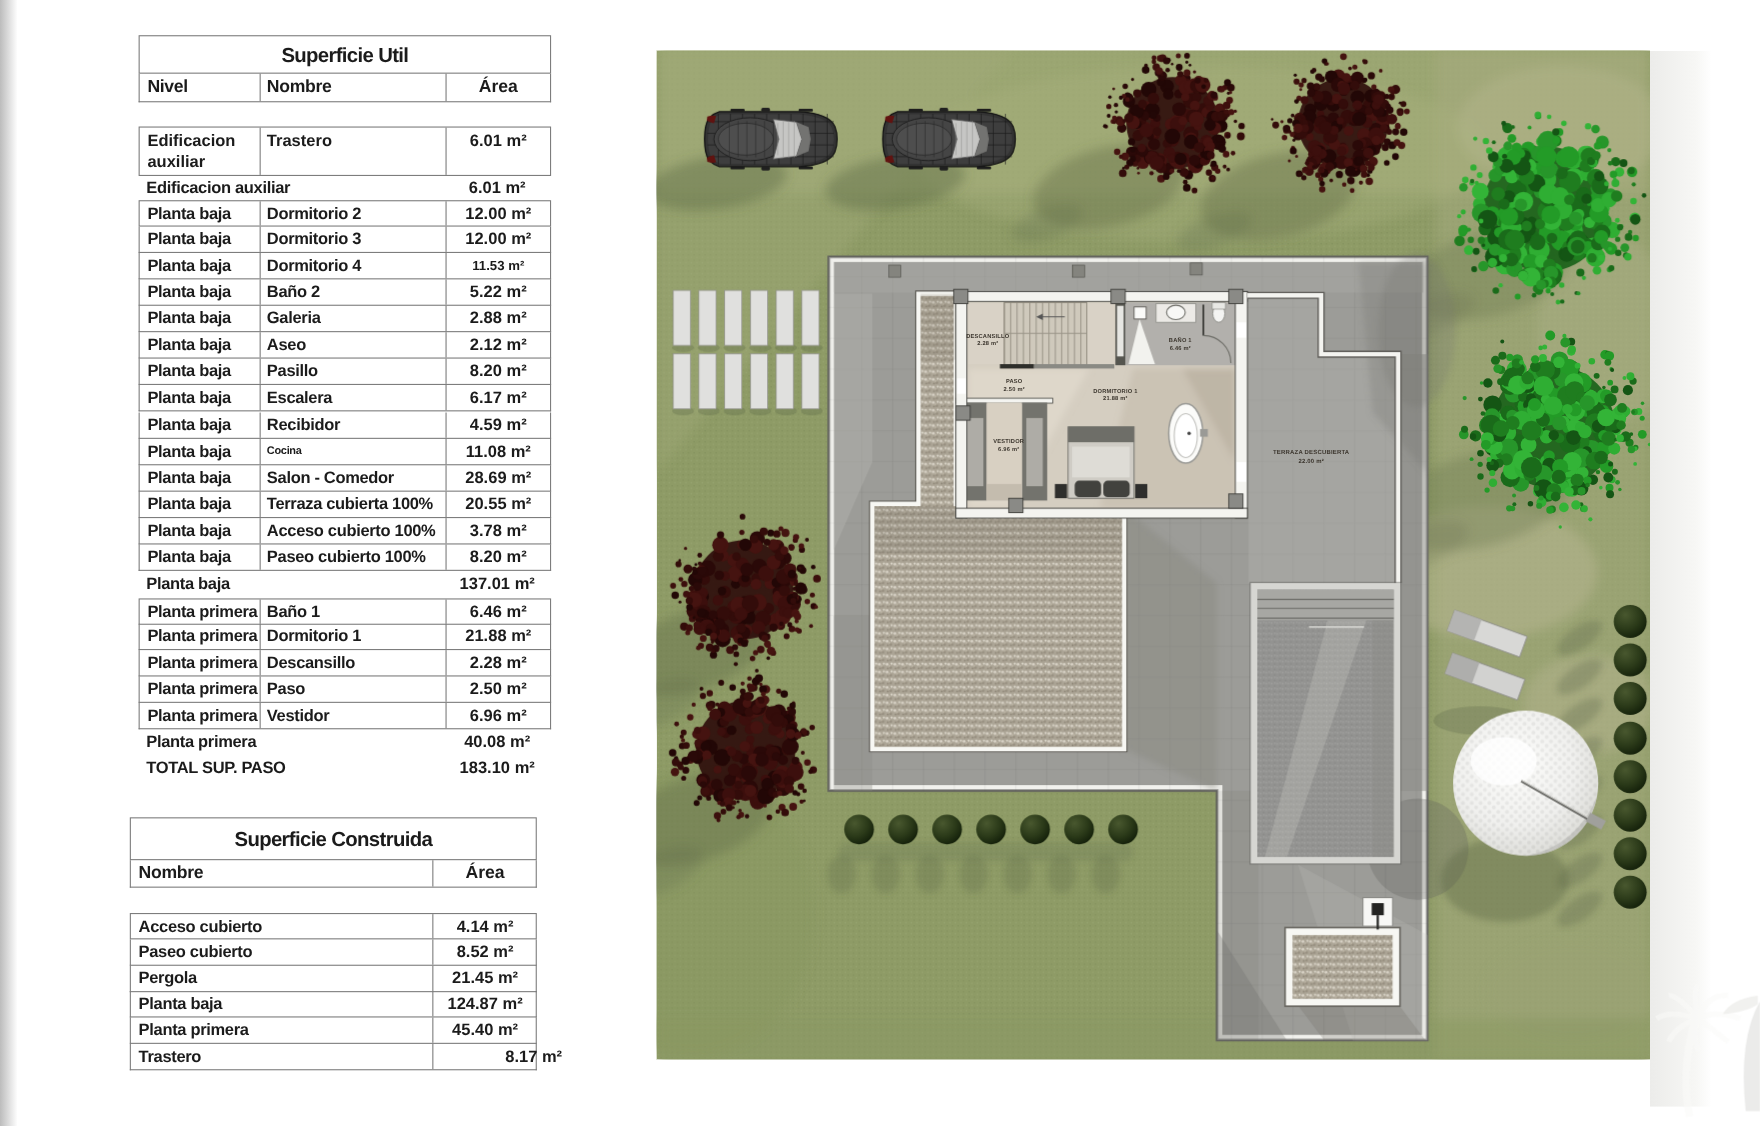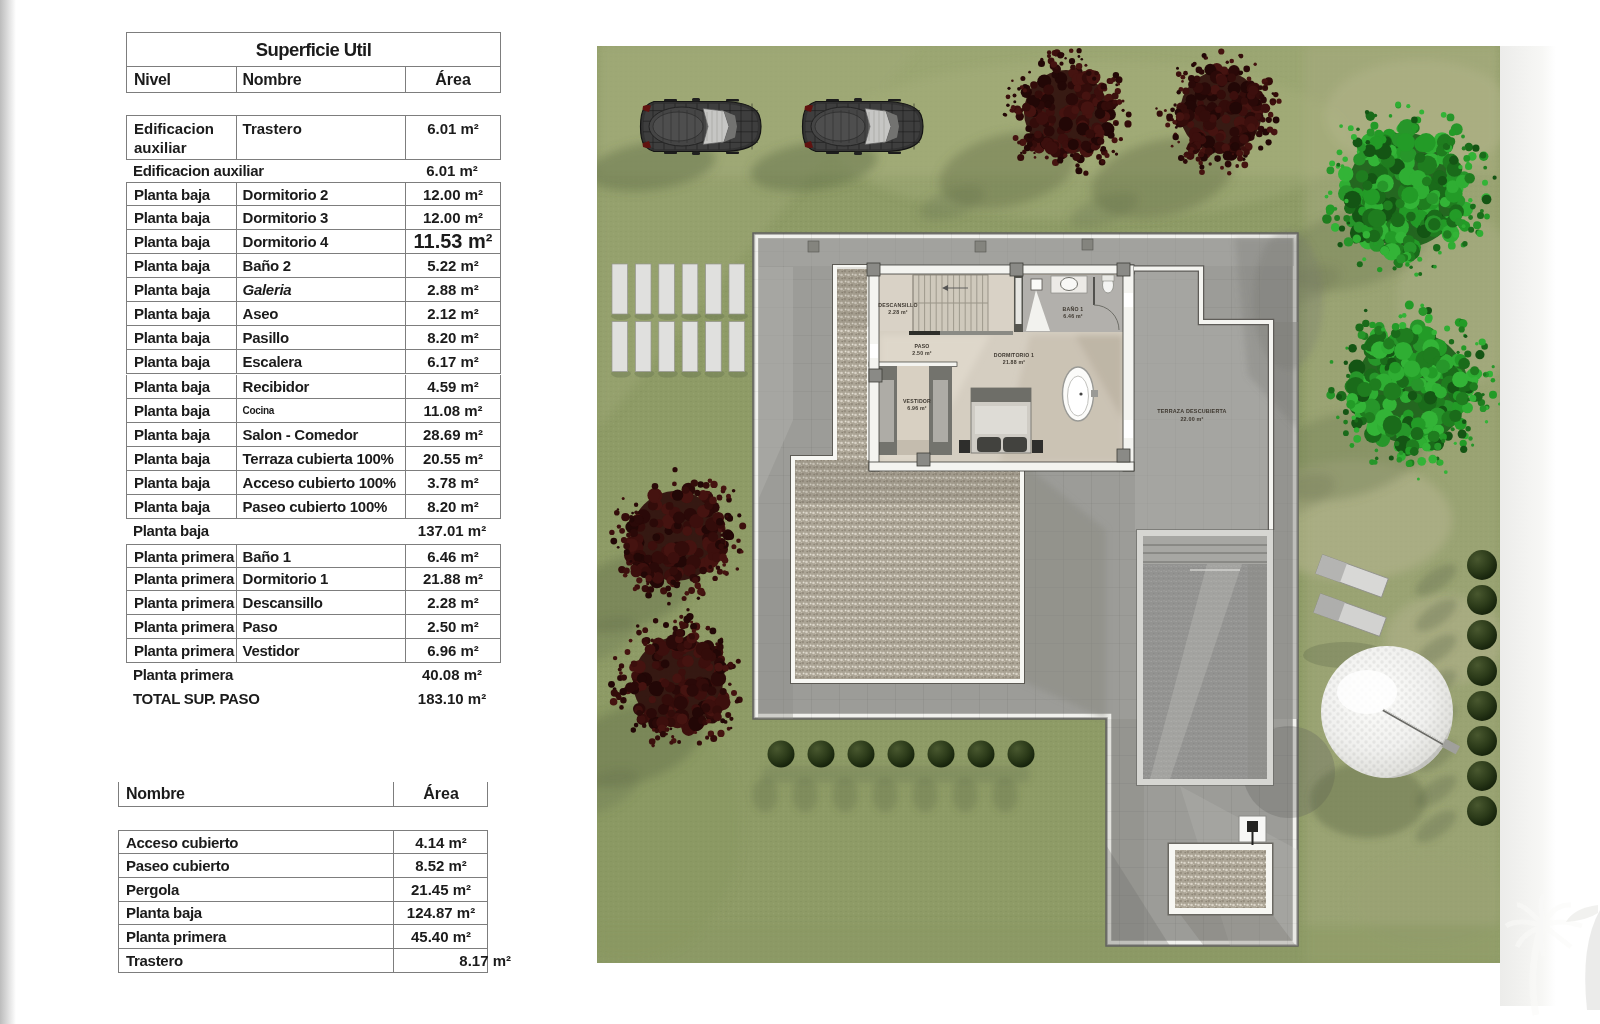--- a/index.html
+++ b/index.html
@@ -1979,34 +1979,34 @@
       <div style="position:absolute;left:277.6px;top:0;width:1px;height:100%;background:#7d7d7d;"></div>
       <div style="position:absolute;left:7px;top:0;height:23px;line-height:23px;font-size:15px;letter-spacing:-0.3px;white-space:nowrap;">Planta baja</div>
       <div style="position:absolute;left:115.6px;top:0;height:23px;line-height:23px;font-size:15px;letter-spacing:-0.3px;white-space:nowrap;">Dormitorio 3</div>
       <div style="position:absolute;left:256px;top:0;width:140px;height:23px;line-height:23px;font-size:15px;text-align:center;white-space:nowrap;">12.00 m²</div>
     </div>
 <div style="position:absolute;left:126px;top:230px;width:375px;height:24px;border-left:1px solid #7d7d7d;border-right:1px solid #7d7d7d;border-bottom:1px solid #7d7d7d;box-sizing:border-box;">
       <div style="position:absolute;left:108.6px;top:0;width:1px;height:100%;background:#7d7d7d;"></div>
       <div style="position:absolute;left:277.6px;top:0;width:1px;height:100%;background:#7d7d7d;"></div>
       <div style="position:absolute;left:7px;top:0;height:23px;line-height:23px;font-size:15px;letter-spacing:-0.3px;white-space:nowrap;">Planta baja</div>
       <div style="position:absolute;left:115.6px;top:0;height:23px;line-height:23px;font-size:15px;letter-spacing:-0.3px;white-space:nowrap;">Dormitorio 4</div>
-      <div style="position:absolute;left:256px;top:0;width:140px;height:23px;line-height:23px;font-size:20px;text-align:center;white-space:nowrap;">11.53 m²</div>
+      <div style="position:absolute;left:256px;top:0;width:140px;height:23px;line-height:23px;font-size:12px;text-align:center;white-space:nowrap;">11.53 m²</div>
     </div>
 <div style="position:absolute;left:126px;top:254px;width:375px;height:24px;border-left:1px solid #7d7d7d;border-right:1px solid #7d7d7d;border-bottom:1px solid #7d7d7d;box-sizing:border-box;">
       <div style="position:absolute;left:108.6px;top:0;width:1px;height:100%;background:#7d7d7d;"></div>
       <div style="position:absolute;left:277.6px;top:0;width:1px;height:100%;background:#7d7d7d;"></div>
       <div style="position:absolute;left:7px;top:0;height:23px;line-height:23px;font-size:15px;letter-spacing:-0.3px;white-space:nowrap;">Planta baja</div>
       <div style="position:absolute;left:115.6px;top:0;height:23px;line-height:23px;font-size:15px;letter-spacing:-0.3px;white-space:nowrap;">Baño 2</div>
       <div style="position:absolute;left:256px;top:0;width:140px;height:23px;line-height:23px;font-size:15px;text-align:center;white-space:nowrap;">5.22 m²</div>
     </div>
 <div style="position:absolute;left:126px;top:278px;width:375px;height:24px;border-left:1px solid #7d7d7d;border-right:1px solid #7d7d7d;border-bottom:1px solid #7d7d7d;box-sizing:border-box;">
       <div style="position:absolute;left:108.6px;top:0;width:1px;height:100%;background:#7d7d7d;"></div>
       <div style="position:absolute;left:277.6px;top:0;width:1px;height:100%;background:#7d7d7d;"></div>
       <div style="position:absolute;left:7px;top:0;height:23px;line-height:23px;font-size:15px;letter-spacing:-0.3px;white-space:nowrap;">Planta baja</div>
-      <div style="position:absolute;left:115.6px;top:0;height:23px;line-height:23px;font-size:15px;letter-spacing:-0.3px;white-space:nowrap;font-style:italic;">Galeria</div>
+      <div style="position:absolute;left:115.6px;top:0;height:23px;line-height:23px;font-size:15px;letter-spacing:-0.3px;white-space:nowrap;">Galeria</div>
       <div style="position:absolute;left:256px;top:0;width:140px;height:23px;line-height:23px;font-size:15px;text-align:center;white-space:nowrap;">2.88 m²</div>
     </div>
 <div style="position:absolute;left:126px;top:302px;width:375px;height:24px;border-left:1px solid #7d7d7d;border-right:1px solid #7d7d7d;border-bottom:1px solid #7d7d7d;box-sizing:border-box;">
       <div style="position:absolute;left:108.6px;top:0;width:1px;height:100%;background:#7d7d7d;"></div>
       <div style="position:absolute;left:277.6px;top:0;width:1px;height:100%;background:#7d7d7d;"></div>
       <div style="position:absolute;left:7px;top:0;height:23px;line-height:23px;font-size:15px;letter-spacing:-0.3px;white-space:nowrap;">Planta baja</div>
       <div style="position:absolute;left:115.6px;top:0;height:23px;line-height:23px;font-size:15px;letter-spacing:-0.3px;white-space:nowrap;">Aseo</div>
       <div style="position:absolute;left:256px;top:0;width:140px;height:23px;line-height:23px;font-size:15px;text-align:center;white-space:nowrap;">2.12 m²</div>
     </div>
 <div style="position:absolute;left:126px;top:326px;width:375px;height:24px;border-left:1px solid #7d7d7d;border-right:1px solid #7d7d7d;border-bottom:1px solid #7d7d7d;box-sizing:border-box;">
@@ -2105,20 +2105,21 @@
       <div style="position:absolute;left:256px;top:0;width:140px;height:23px;line-height:23px;font-size:15px;text-align:center;white-space:nowrap;">6.96 m²</div>
     </div>
 <div style="position:absolute;left:126px;top:663px;width:375px;height:24px;box-sizing:border-box;">
       <div style="position:absolute;left:7px;top:0;height:23px;line-height:23px;font-size:15px;letter-spacing:-0.3px;white-space:nowrap;">Planta primera</div>
       <div style="position:absolute;left:256px;top:0;width:140px;height:23px;line-height:23px;font-size:15px;text-align:center;white-space:nowrap;">40.08 m²</div>
     </div>
 <div style="position:absolute;left:126px;top:687px;width:375px;height:24px;box-sizing:border-box;">
       <div style="position:absolute;left:7px;top:0;height:23px;line-height:23px;font-size:15px;letter-spacing:-0.3px;white-space:nowrap;">TOTAL SUP. PASO</div>
       <div style="position:absolute;left:256px;top:0;width:140px;height:23px;line-height:23px;font-size:15px;text-align:center;white-space:nowrap;">183.10 m²</div>
     </div>
+<div style="position:absolute;left:118px;top:743px;width:370px;height:39px;border:1px solid #7d7d7d;box-sizing:border-box;text-align:center;line-height:37px;font-size:18.5px;letter-spacing:-0.6px;">Superficie Construida</div>
 <div style="position:absolute;left:118px;top:782px;width:370px;height:25px;border-left:1px solid #7d7d7d;border-right:1px solid #7d7d7d;border-bottom:1px solid #7d7d7d;box-sizing:border-box;">
       <div style="position:absolute;left:273.5px;top:0;width:1px;height:100%;background:#7d7d7d;"></div>
       <div style="position:absolute;left:7px;top:0;height:24px;line-height:24px;font-size:16px;letter-spacing:-0.3px;white-space:nowrap;">Nombre</div>
       <div style="position:absolute;left:252px;top:0;width:140px;height:24px;line-height:24px;font-size:16px;text-align:center;white-space:nowrap;">Área</div>
     </div>
 <div style="position:absolute;left:118px;top:830px;width:370px;height:24px;border-left:1px solid #7d7d7d;border-right:1px solid #7d7d7d;border-bottom:1px solid #7d7d7d;border-top:1px solid #7d7d7d;box-sizing:border-box;">
       <div style="position:absolute;left:273.5px;top:0;width:1px;height:100%;background:#7d7d7d;"></div>
       <div style="position:absolute;left:7px;top:0;height:23px;line-height:23px;font-size:15px;letter-spacing:-0.3px;white-space:nowrap;">Acceso cubierto</div>
       <div style="position:absolute;left:252px;top:0;width:140px;height:23px;line-height:23px;font-size:15px;text-align:center;white-space:nowrap;">4.14 m²</div>
     </div>

